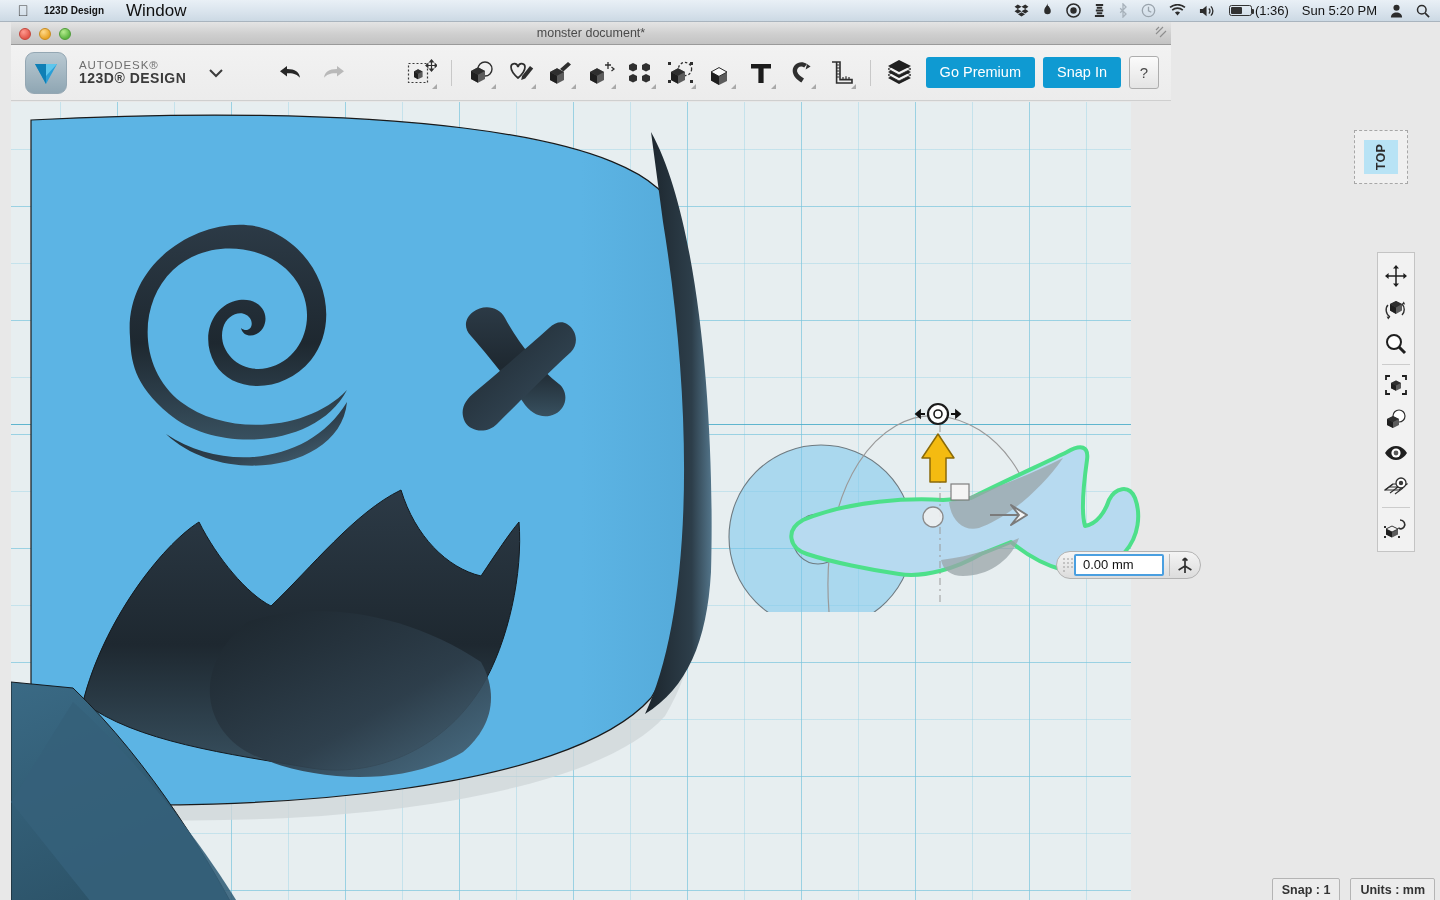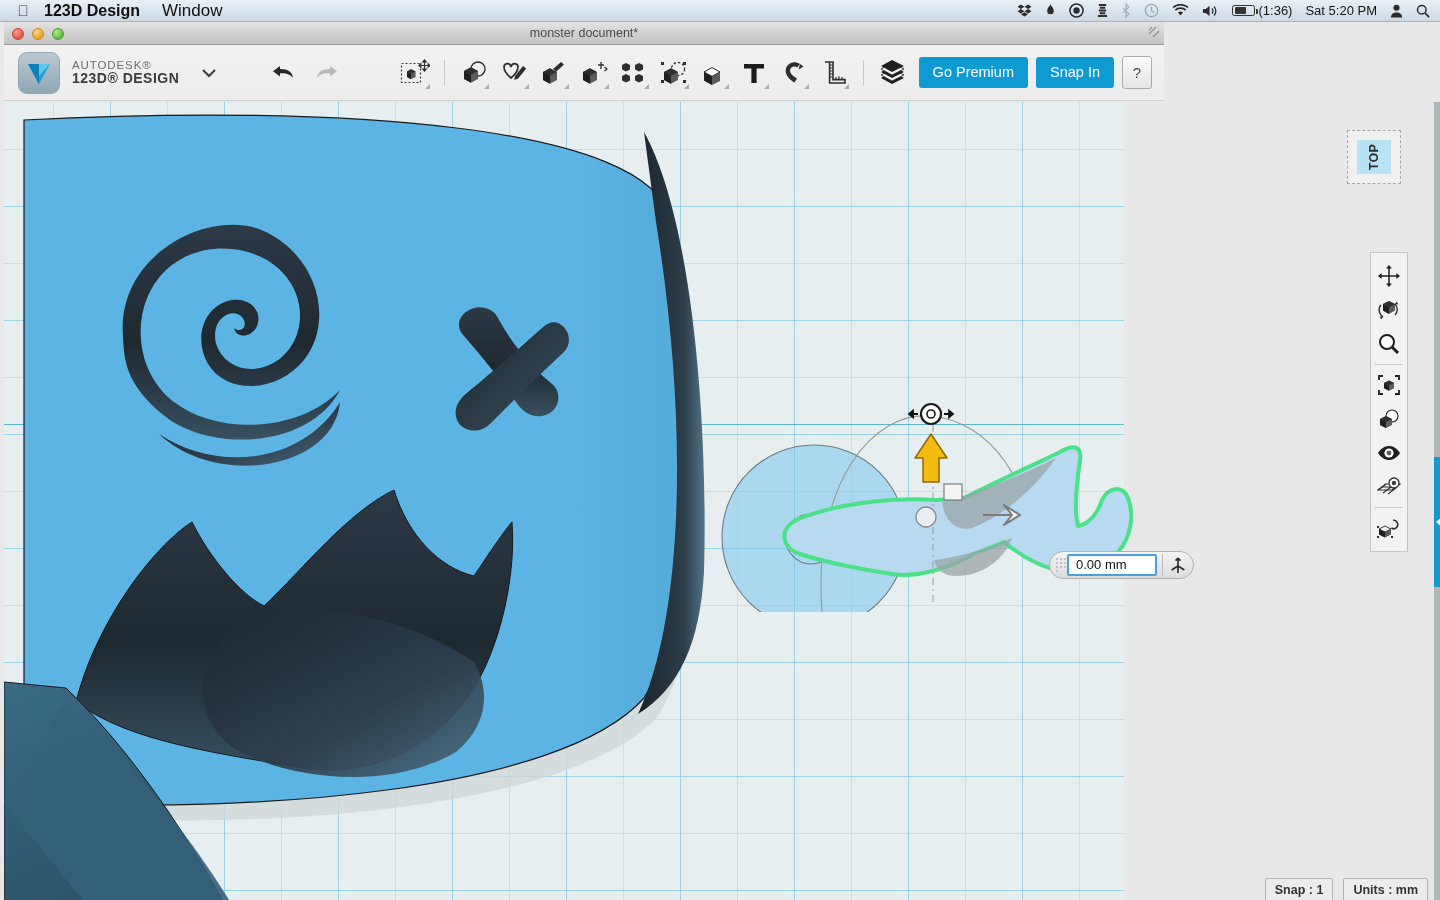--- a/index.html
+++ b/index.html
@@ -10,40 +10,40 @@
   }
 
   
   #menubar {
     position: absolute; top: 0; left: 0; width: 1440px; height: 22px;
     background: linear-gradient(to bottom, #e9f0f6 0%, #dbe5ee 50%, #ccd9e4 100%);
     border-bottom: 1px solid #a9b4be;
     display: flex; align-items: center; font-size: 13px; color: #111;
   }
   #menubar .apple { margin-left: 14px; width: 18px; text-align: center; font-size: 15px; color: #3a3a3a; }
-  #menubar .app-name { margin-left: 12px; font-weight: bold; font-size: 16px; }
+  #menubar .app-name { margin-left: 12px; font-weight: bold; font-size: 10px; }
   #menubar .menu-item { margin-left: 22px; font-size: 17px; }
   #menubar .right { margin-left: auto; display: flex; align-items: center; padding-right: 10px; }
   #menubar .right > * { margin-left: 13px; display: flex; align-items: center; }
   .mb-icon { font-size: 14px; color: #2c2c2c; line-height: 1; }
   .mb-icon.dim { color: #a8b2bb; }
   .mb-text { font-size: 13px; color: #141414; }
   .batt { display: inline-flex; align-items: center; gap: 3px; }
   .batt .shell {
     width: 23px; height: 11px; border: 1.4px solid #333; border-radius: 2.5px;
     position: relative; display: inline-block;
   }
   .batt .shell:after {
     content: ""; position: absolute; right: -3.6px; top: 3px;
     width: 2.4px; height: 5px; background: #333; border-radius: 0 1px 1px 0;
   }
   .batt .fill { position: absolute; left: 1.3px; top: 1.3px; bottom: 1.3px; width: 11px; background: #333; border-radius: 1px; }
 
   
-  #window { position: absolute; top: 22px; left: 4px; width: 1160px; height: 878px; }
+  #window { position: absolute; top: 22px; left: 11px; width: 1160px; height: 878px; }
 
   #titlebar {
     position: relative; height: 23px; width: 100%;
     background: linear-gradient(to bottom, #e4e4e4 0%, #cfcfcf 55%, #c3c3c3 100%);
     border-bottom: 1px solid #9a9a9a;
     display: flex; align-items: center; justify-content: center;
   }
   #titlebar .title { font-size: 12.5px; color: #4a4a4a; font-weight: normal; }
   .traffic { position: absolute; left: 8px; top: 6px; display: flex; gap: 8px; }
   .traffic span { width: 12px; height: 12px; border-radius: 50%; display: block; }
@@ -232,21 +232,21 @@
           <path d="M1 5h3l4-3.6v11.2L4 9H1z" fill="#2c2c2c"></path>
           <path d="M10.4 4.3a3.6 3.6 0 0 1 0 5.4M12.6 2.1a6.8 6.8 0 0 1 0 9.8" fill="none" stroke="#2c2c2c" stroke-width="1.4"></path>
         </svg>
     </span>
     <span class="batt">
       <span class="shell">
           <span class="fill"></span>
         </span>
       <span class="mb-text">(1:36)</span>
     </span>
-    <span class="mb-text">Sat 5:20 PM</span>
+    <span class="mb-text">Sun 5:20 PM</span>
     <span class="mb-icon">
       <svg width="13" height="14" viewBox="0 0 14 15">
           <circle cx="7" cy="4" r="3.3" fill="#2c2c2c"></circle>
           <path d="M1 14.5c0-3.4 2.7-5.3 6-5.3s6 1.9 6 5.3z" fill="#2c2c2c"></path>
         </svg>
     </span>
     <span class="mb-icon">
       <svg width="14" height="14" viewBox="0 0 15 15">
           <circle cx="6.2" cy="6.2" r="4.6" fill="none" stroke="#2c2c2c" stroke-width="1.6"></circle>
           <path d="M9.8 9.8 14 14" stroke="#2c2c2c" stroke-width="1.8" fill="none"></path>

